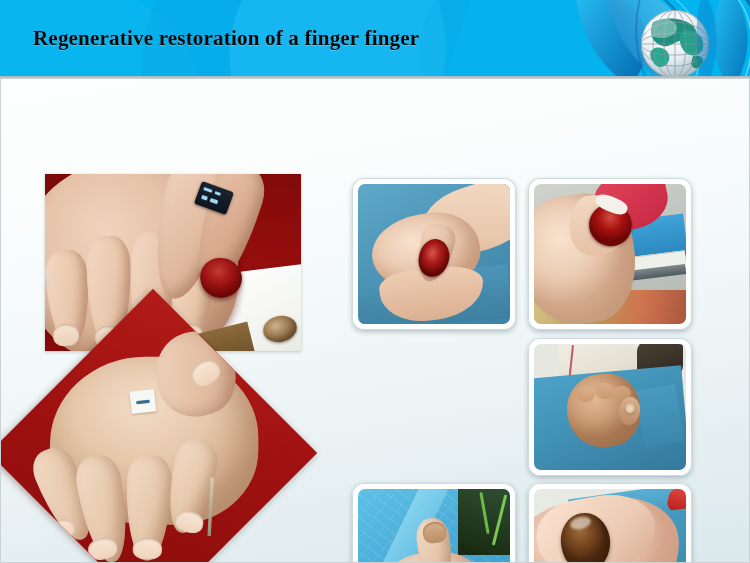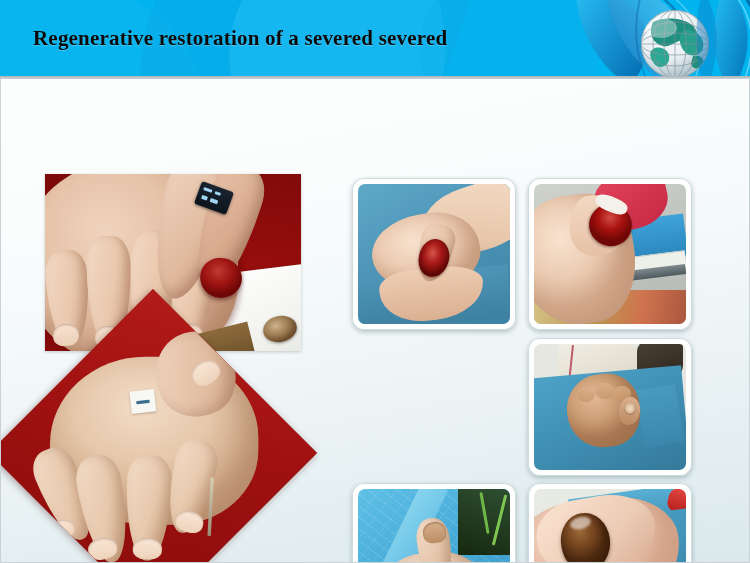--- a/index.html
+++ b/index.html
@@ -268,21 +268,21 @@
 <body>
 
 <div id="slide">
 
   <div id="header">
     <div class="swoosh sw3"></div>
     <div class="swoosh sw1"></div>
     <div class="swoosh sw2"></div>
     <div class="swoosh sw4"></div>
 
-    <div id="header-title">Regenerative restoration of a severed severed</div>
+    <div id="header-title">Regenerative restoration of a finger finger</div>
 
     <div id="glass-art">
       <svg width="215" height="78" viewBox="0 0 215 78" aria-hidden="true">
         <defs>
           <linearGradient id="gblue" x1="0" y1="0" x2="1" y2="1">
             <stop offset="0" stop-color="#2ec4f7"></stop>
               <stop offset="1" stop-color="#0260a8"></stop>
           </linearGradient>
           <linearGradient id="gblue2" x1="0" y1="1" x2="1" y2="0">
             <stop offset="0" stop-color="#0a74c0"></stop>

